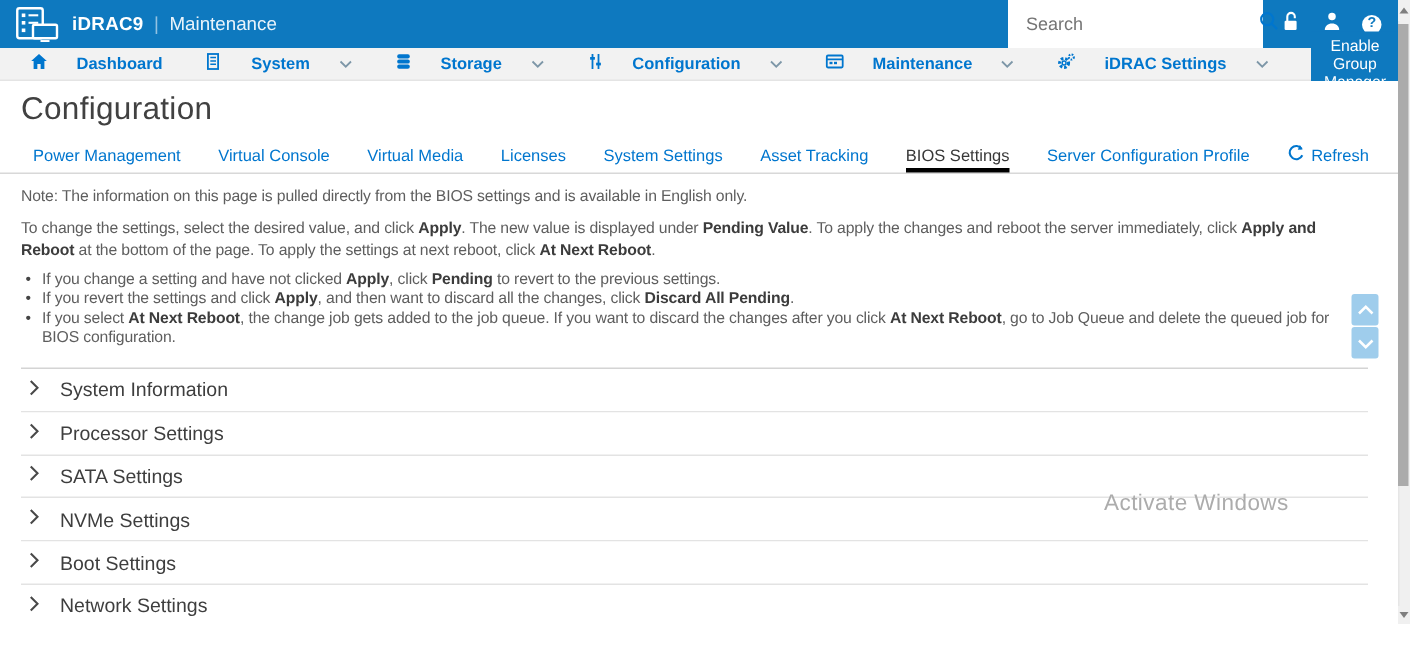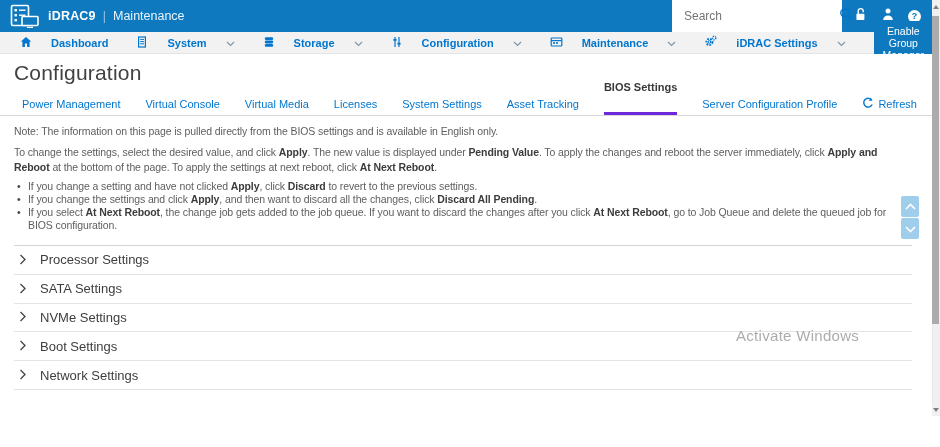--- a/index.html
+++ b/index.html
@@ -35,21 +35,21 @@
   .gm-btn { background:#0E79BF; color:#fff; border:none; font-size:10.5px;
     font-family:"Liberation Sans", sans-serif; padding:4px 9px; cursor:pointer; }
 
   
   .main { position:absolute; left:0; top:54px; width:932px; height:393px; background:#fff; }
   .page-title { font-size:21px; font-weight:400; color:#414141; letter-spacing:.2px;
     margin:7px 0 9px 14px; }
   .tabs { display:flex; align-items:flex-end; gap:25px; padding-left:22px;
     border-bottom:1px solid #D8D8D8; height:22px; }
   .tab { font-size:11px; color:#0076CE; padding-bottom:5px; cursor:pointer; white-space:nowrap; }
-  .tab.active { color:#383838; font-weight:700; border-bottom:3px solid #6d28d9; padding-bottom:19px; }
+  .tab.active { color:#383838; font-weight:400; border-bottom:3px solid #000000; padding-bottom:2px; }
   .refresh { margin-left:auto; margin-right:22px; display:flex; align-items:center; gap:4px;
     color:#0076CE; font-size:11px; padding-bottom:4px; cursor:pointer; }
 
   .content { padding:9px 20px 0 14px; }
   .note, .intro, .bullets { font-size:10.5px; color:#5E5E5E; letter-spacing:-0.1px; }
   .note { margin-bottom:8px; }
   .intro { line-height:15px; margin-bottom:5px; max-width:905px; }
   .b { font-weight:700; color:#3C3C3C; }
   .bullets { list-style:none; }
   .bullets li { padding-left:14px; position:relative; line-height:13px; }
@@ -251,26 +251,32 @@
           </svg>
         </span>
         <span>Refresh</span>
       </span>
     </div>
 
     <div class="content">
       <p class="note">Note: The information on this page is pulled directly from the BIOS settings and is available in English only.</p>
       <p class="intro"><span>To change the settings, select the desired value, and click </span><span class="b">Apply</span><span>. The new value is displayed under </span><span class="b">Pending Value</span><span>. To apply the changes and reboot the server immediately, click </span><span class="b">Apply and Reboot</span><span> at the bottom of the page. To apply the settings at next reboot, click </span><span class="b">At Next Reboot</span><span>.</span></p>
       <ul class="bullets">
-        <li><span>If you change a setting and have not clicked </span><span class="b">Apply</span><span>, click </span><span class="b">Discard</span><span> to revert to the previous settings.</span></li>
-        <li><span>If you change the settings and click </span><span class="b">Apply</span><span>, and then want to discard all the changes, click </span><span class="b">Discard All Pending</span><span>.</span></li>
+        <li><span>If you change a setting and have not clicked </span><span class="b">Apply</span><span>, click </span><span class="b">Pending</span><span> to revert to the previous settings.</span></li>
+        <li><span>If you revert the settings and click </span><span class="b">Apply</span><span>, and then want to discard all the changes, click </span><span class="b">Discard All Pending</span><span>.</span></li>
         <li><span>If you select </span><span class="b">At Next Reboot</span><span>, the change job gets added to the job queue. If you want to discard the changes after you click </span><span class="b">At Next Reboot</span><span>, go to Job Queue and delete the queued job for BIOS configuration.</span></li>
       </ul>
 
       <div class="accordion">
+        <div class="acc-row">
+          <span><svg width="8" height="11" viewBox="0 0 8 11">
+                <polyline points="1.5,1 6,5.5 1.5,10" fill="none" stroke="#4A4A4A" stroke-width="1.4"></polyline>
+              </svg></span>
+          <span class="acc-label">System Information</span>
+        </div>
         <div class="acc-row">
           <span><svg width="8" height="11" viewBox="0 0 8 11">
                 <polyline points="1.5,1 6,5.5 1.5,10" fill="none" stroke="#4A4A4A" stroke-width="1.4"></polyline>
               </svg></span>
           <span class="acc-label">Processor Settings</span>
         </div>
         <div class="acc-row">
           <span><svg width="8" height="11" viewBox="0 0 8 11">
                 <polyline points="1.5,1 6,5.5 1.5,10" fill="none" stroke="#4A4A4A" stroke-width="1.4"></polyline>
               </svg></span>

